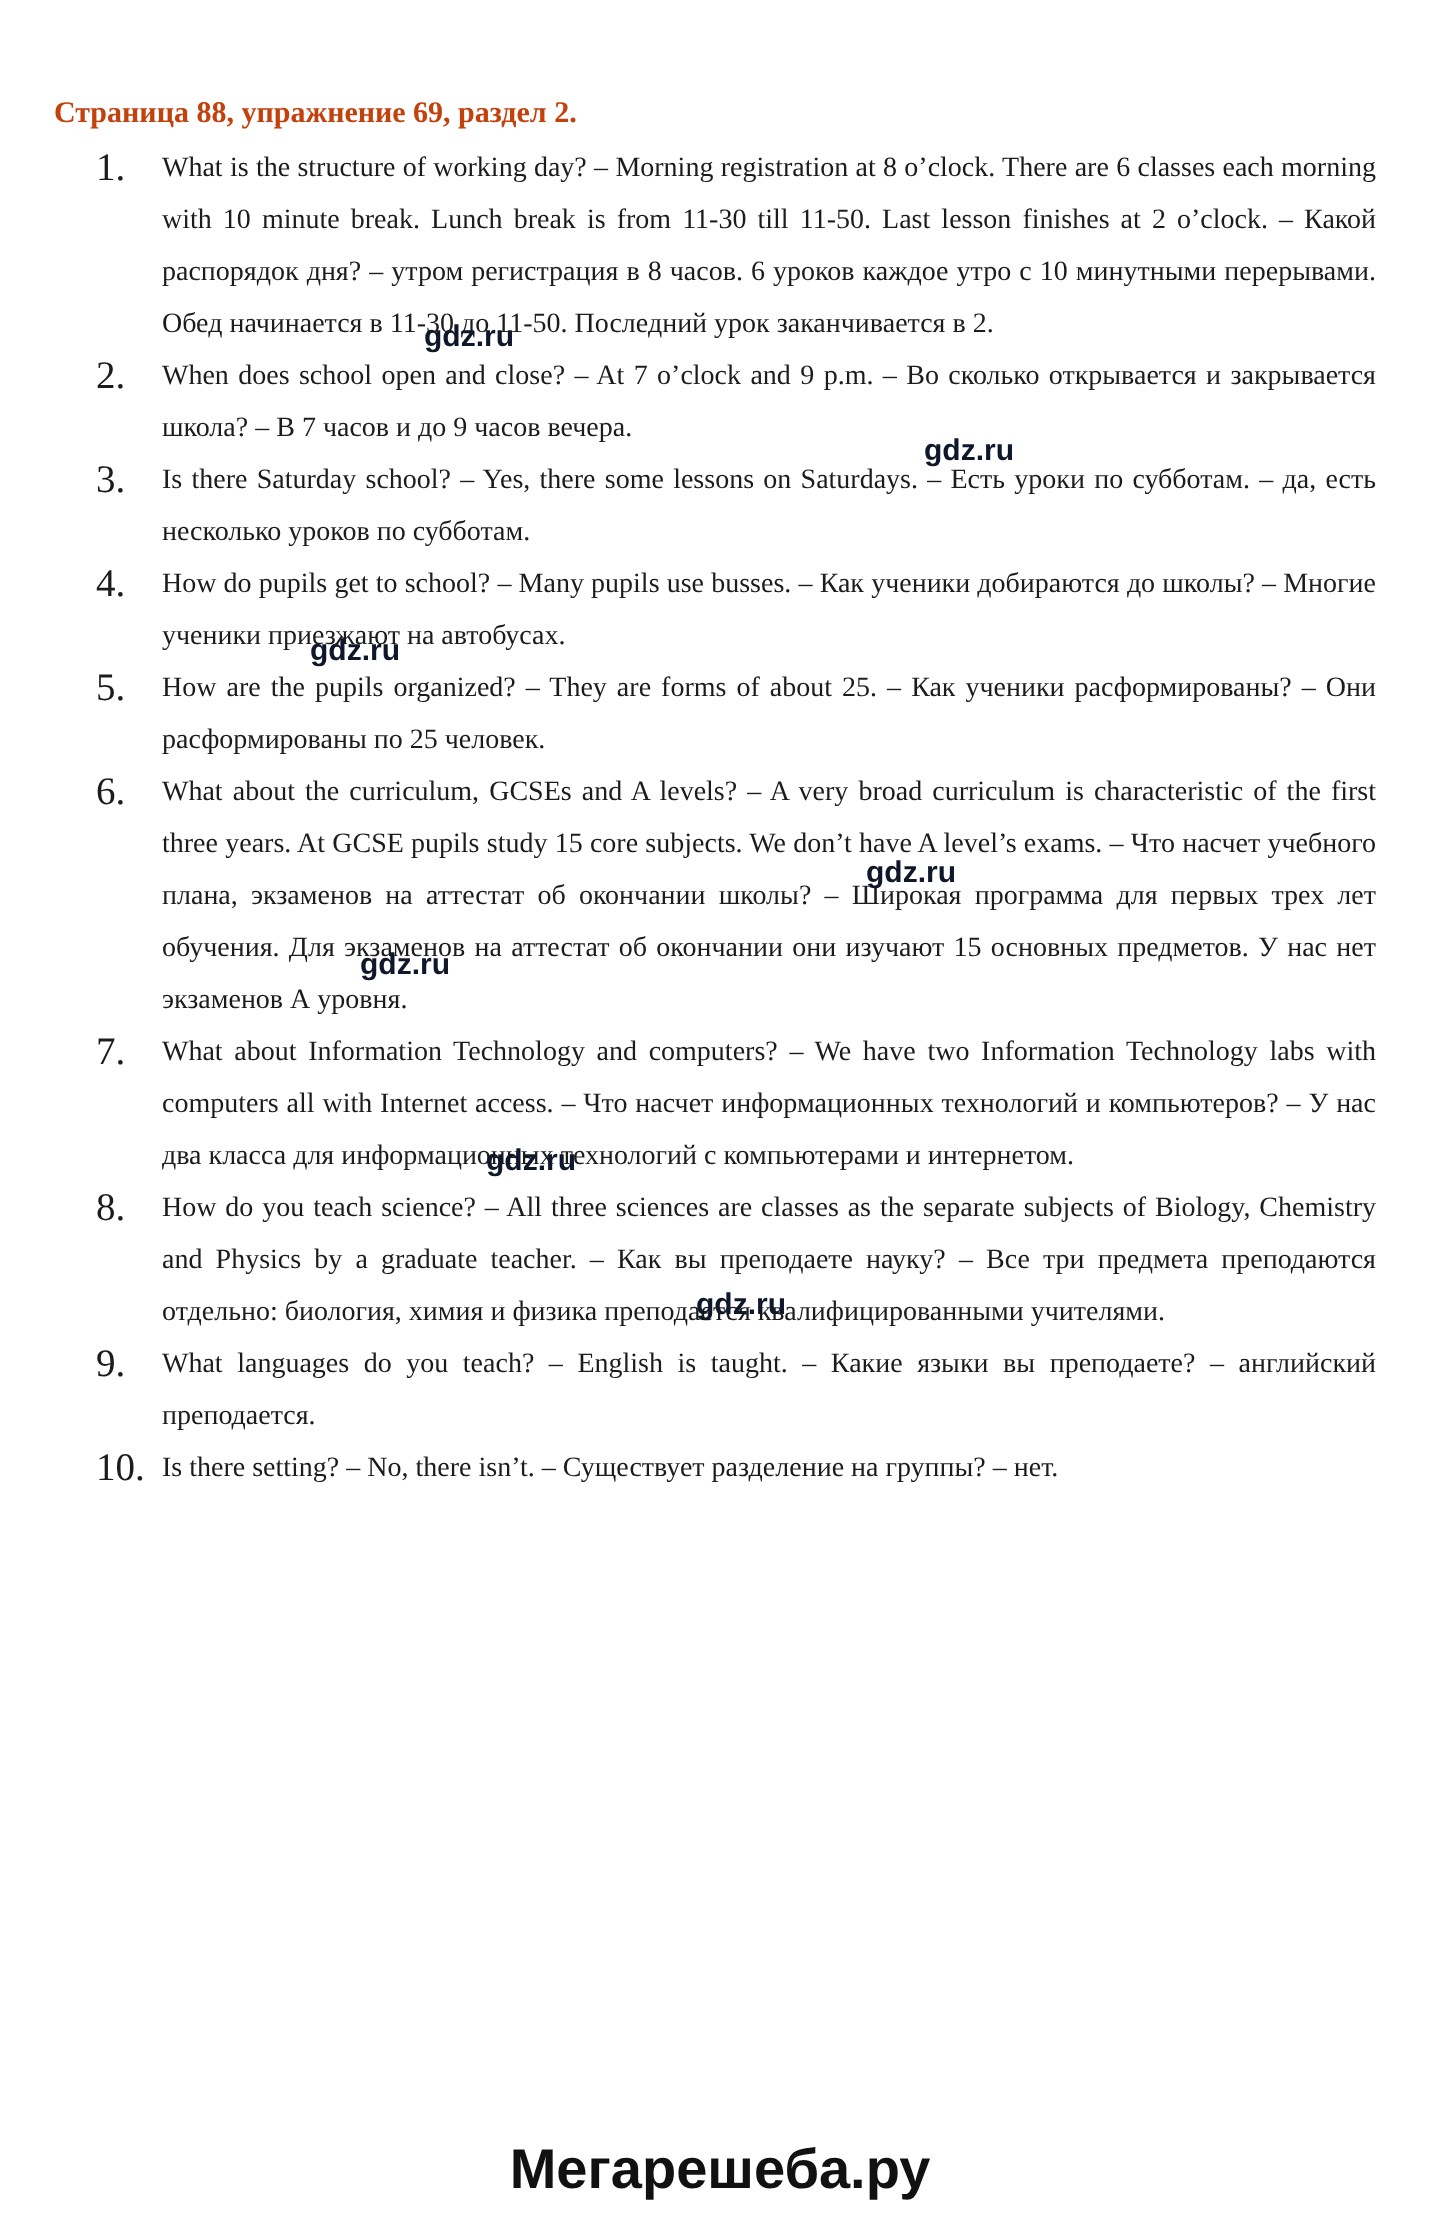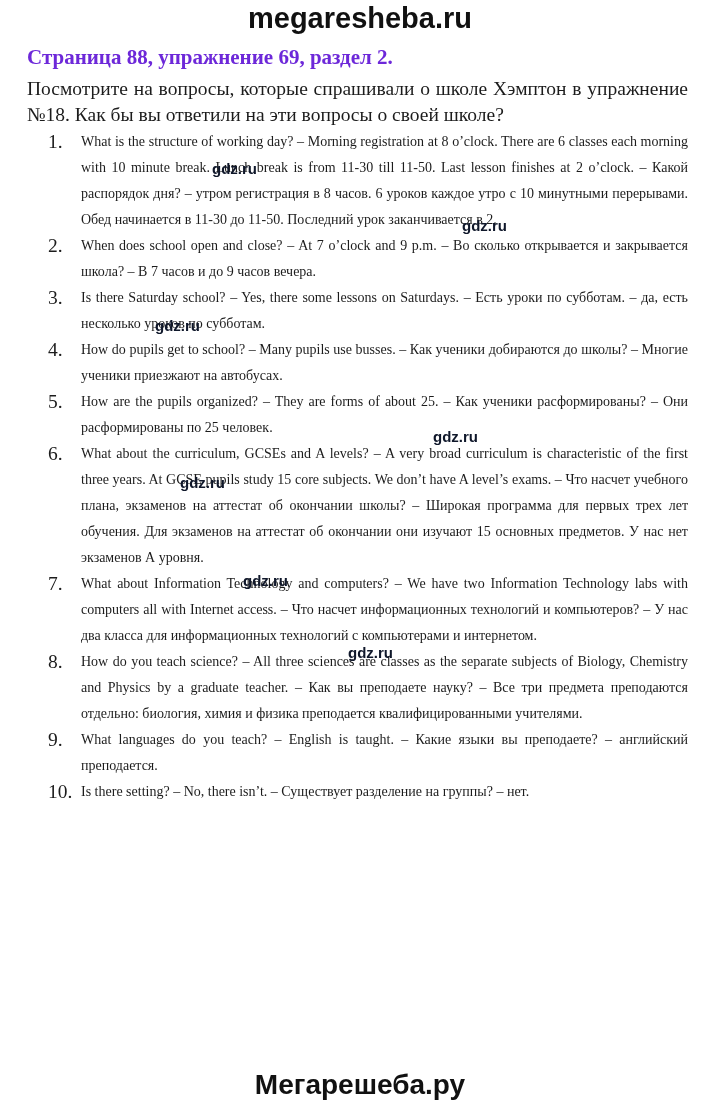--- a/index.html
+++ b/index.html
@@ -17,22 +17,22 @@
     text-align: center;
     font-family: "Liberation Sans", sans-serif;
     font-weight: bold; font-size: 29px; line-height: 32px;
     color: #111;
   }
 
   .content { position: absolute; top: 44px; left: 0; width: 720px; }
 
   .doc-title {
     margin: 0 30px 0 27px;
-    font-weight: bold; font-size: 21px; line-height: 27px;
-    color: #6d28d9;
+    font-weight: bold; font-size: 15px; line-height: 27px;
+    color: #c2410c;
   }
 
   .intro {
     margin: 5px 32px 0 27px;
     font-size: 19.5px; line-height: 26px;
     text-align: justify;
     color: #1c1c1c;
   }
 
   .qlist { margin: 1px 0 0 0; padding: 0 32px 0 48px; list-style: none; }
@@ -61,26 +61,24 @@
     font-family: "Liberation Sans", sans-serif;
     font-weight: bold; font-size: 28px; line-height: 30px;
     color: #111;
   }
 </style>
 </head>
 <body>
 
 <div class="page">
 
-  <div class="site-header">megaresheba.ru</div>
 
   <div class="content">
     <div class="doc-title">Страница 88,  упражнение 69, раздел 2.</div>
 
-    <p class="intro">Посмотрите на вопросы, которые спрашивали о школе Хэмптон в упражнение №18. Как бы вы ответили на эти вопросы о своей школе?</p>
 
     <ol class="qlist" id="qlist">
   <li class="qitem">
     <span class="qnum">1.</span>
     <span class="qtext">What is the structure of working day? – Morning registration at 8 o’clock. There are 6 classes each morning with 10 minute break. Lunch break is from 11-30 till 11-50. Last lesson finishes at 2 o’clock. – Какой распорядок дня? – утром регистрация в 8 часов. 6 уроков каждое утро с 10 минутными перерывами. Обед начинается в 11-30 до 11-50. Последний урок заканчивается в 2.</span>
   </li>
 
   <li class="qitem">
     <span class="qnum">2.</span>
     <span class="qtext">When does school open and close? – At 7 o’clock and 9 p.m. – Во сколько открывается и закрывается школа? – В 7 часов и до 9 часов вечера.</span>

